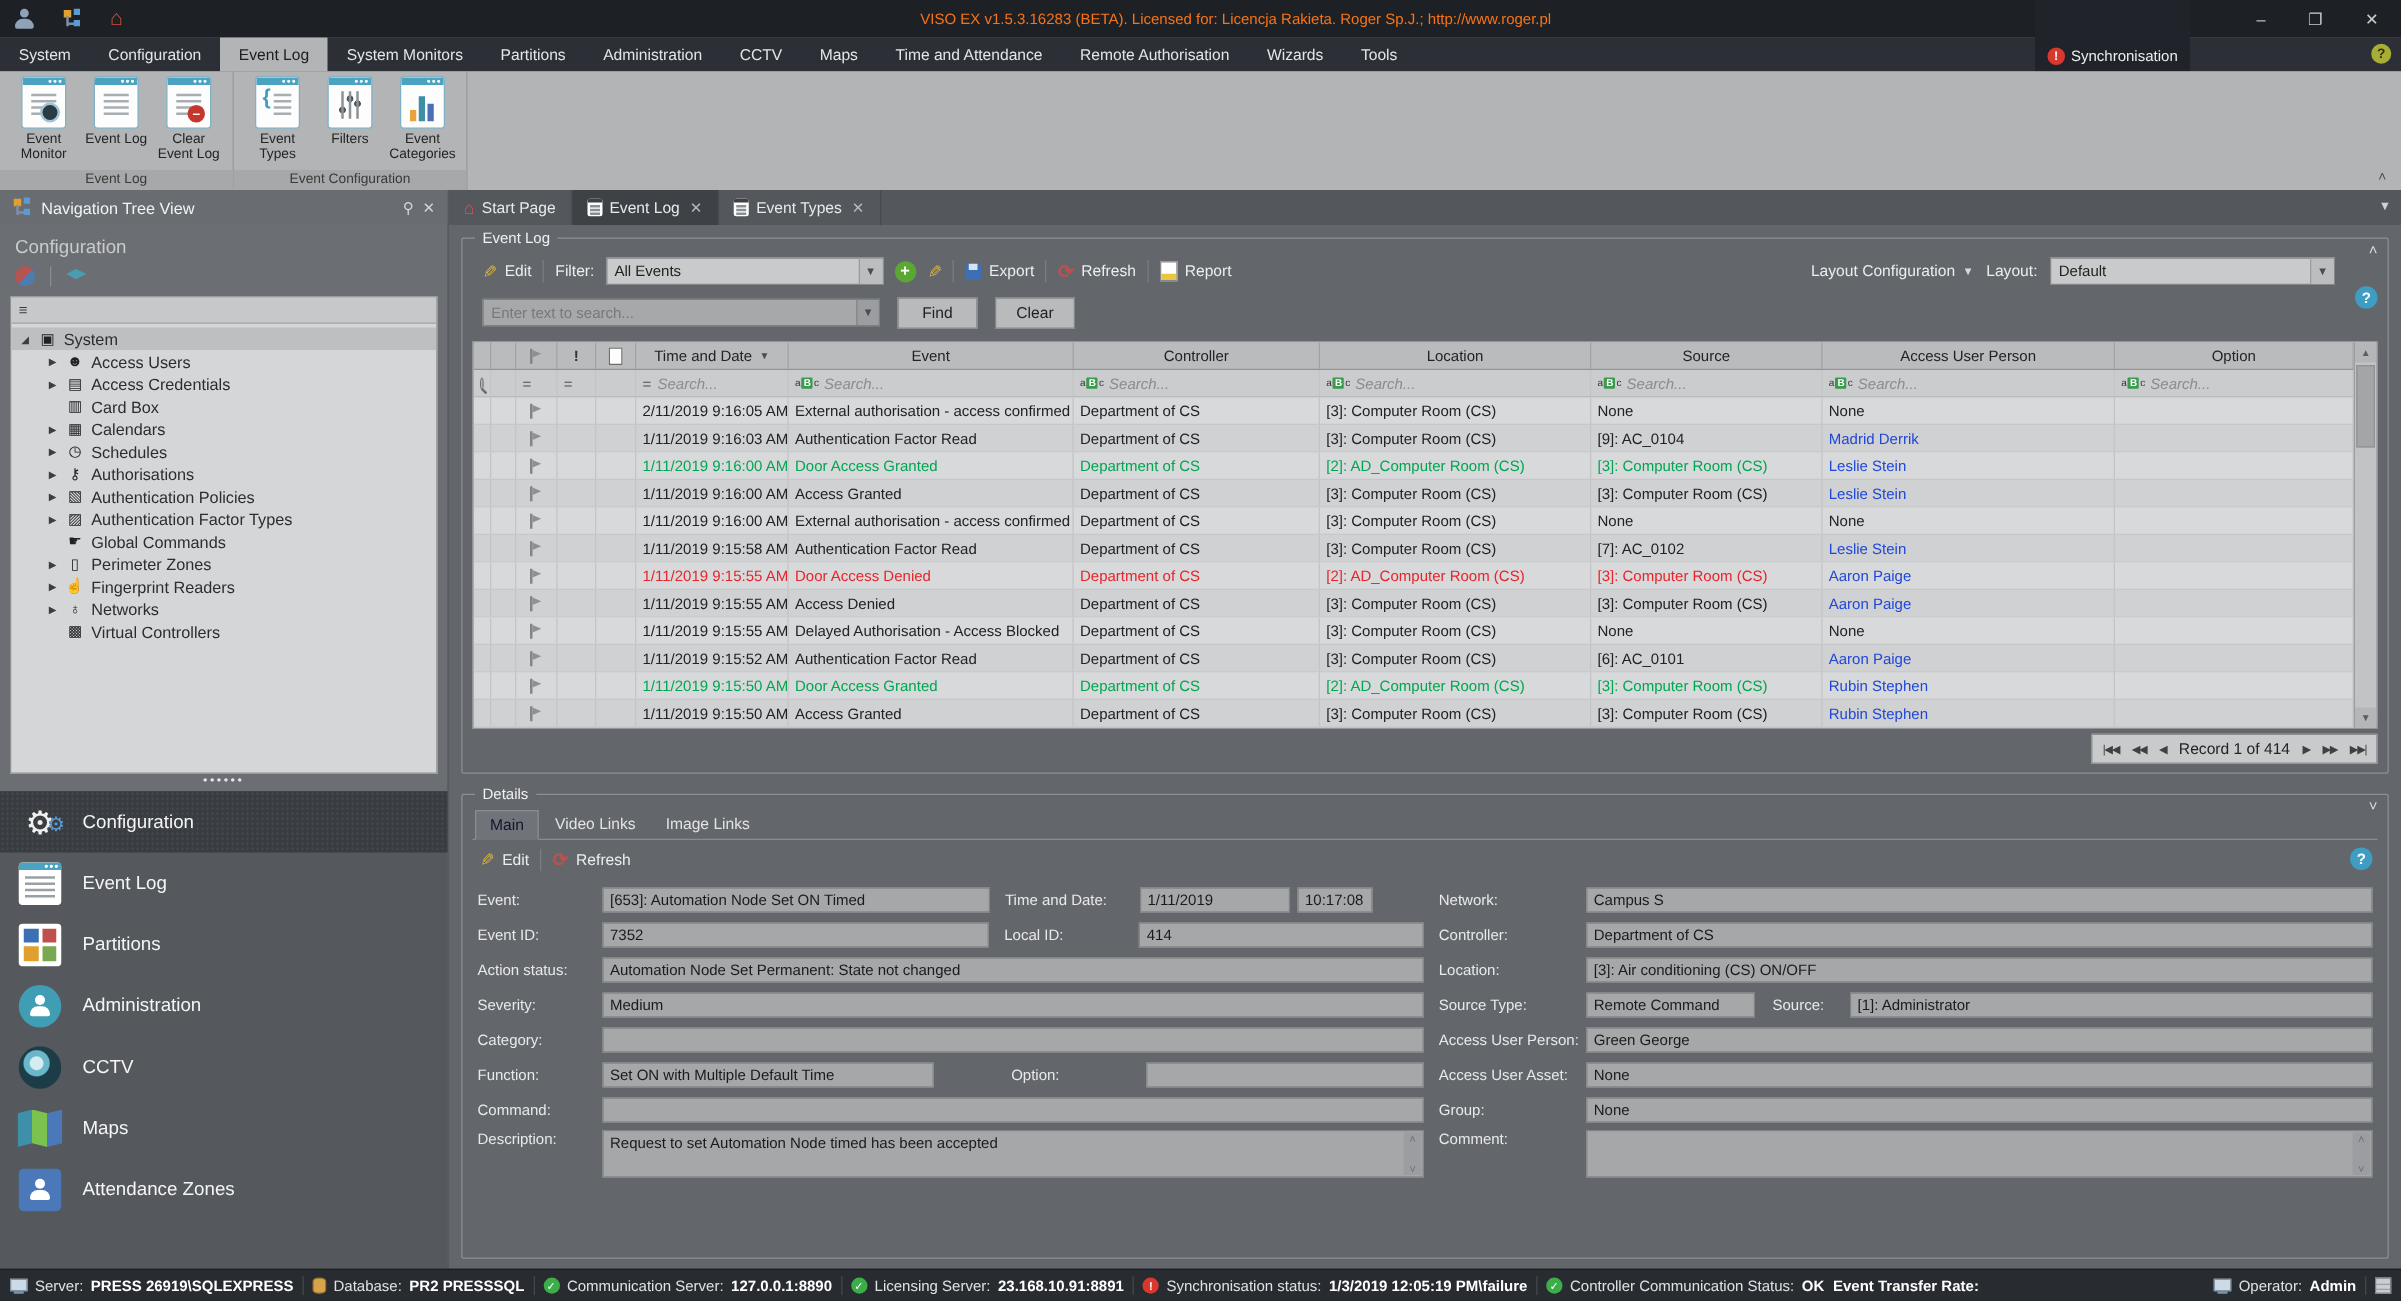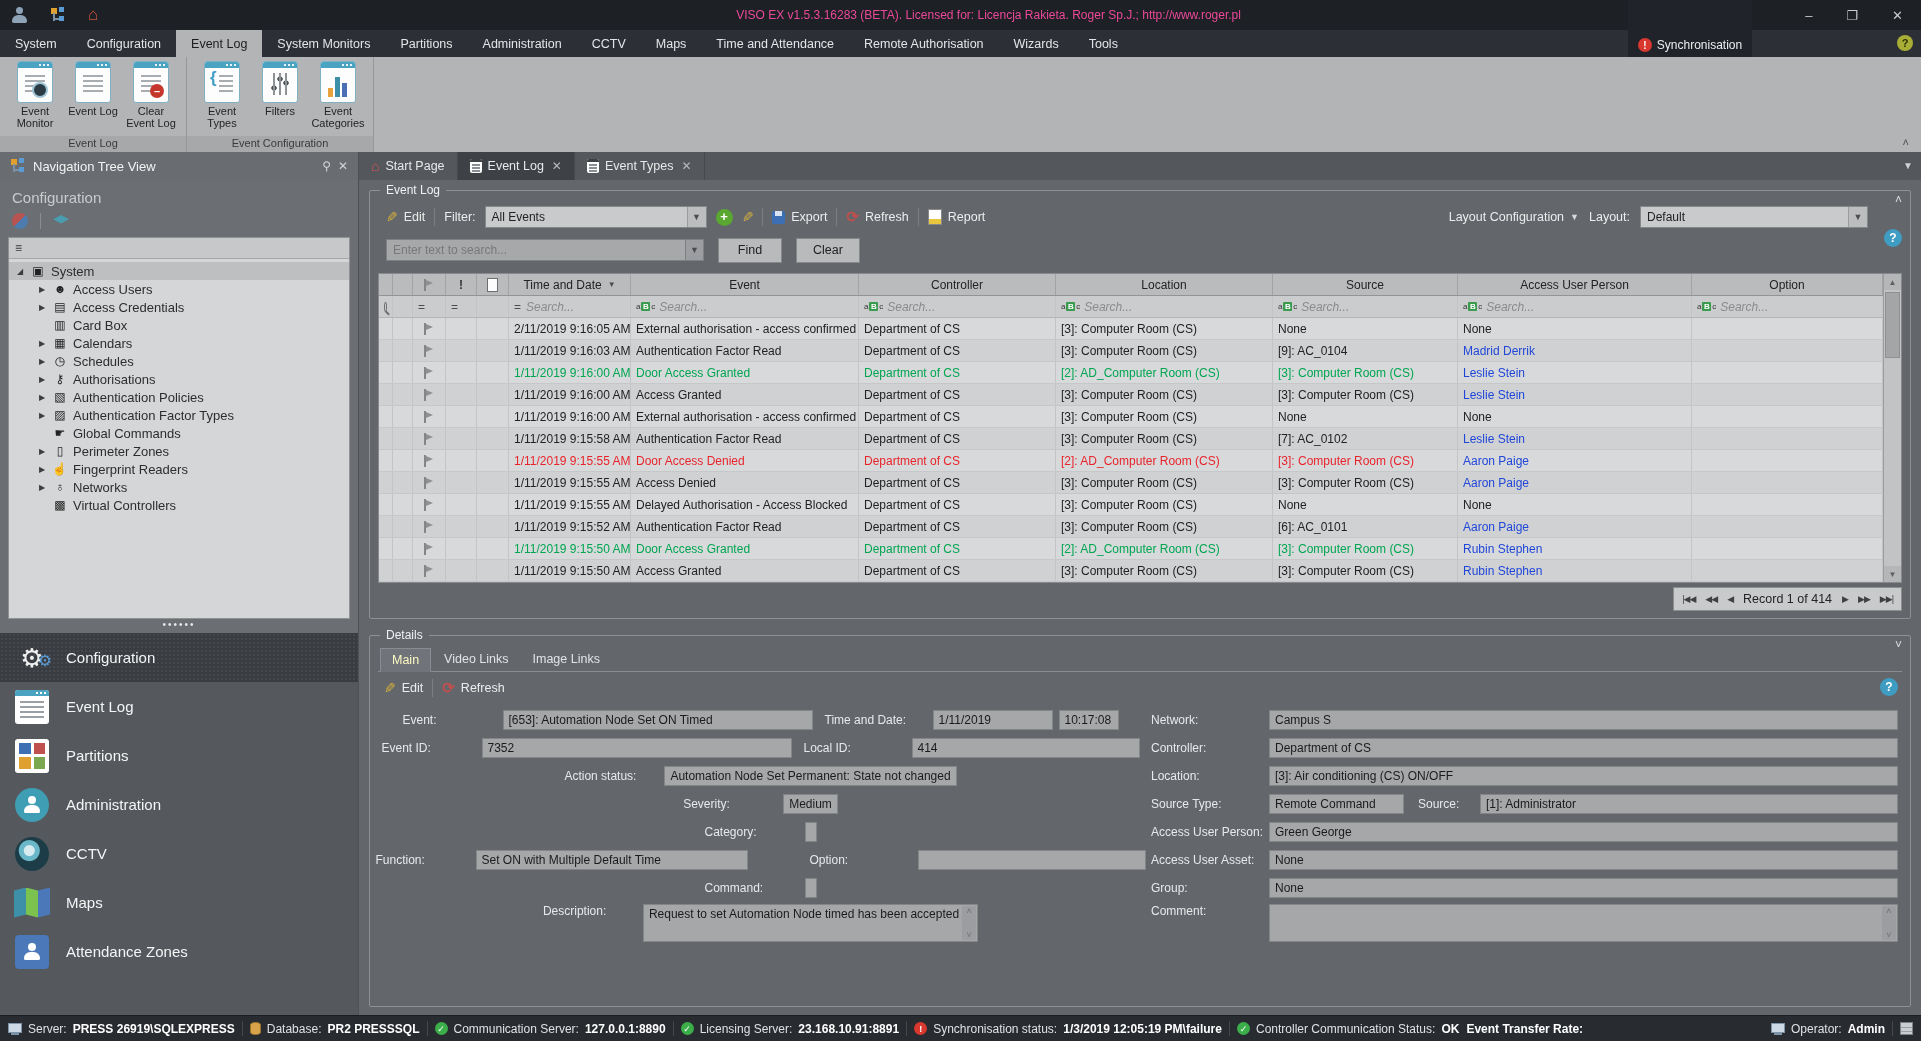--- a/index.html
+++ b/index.html
@@ -12,21 +12,21 @@
   .person:before{content:"";position:absolute;left:4px;top:0;width:7px;height:7px;border-radius:50%;background:#8fa3b8;}
   .person:after{content:"";position:absolute;left:0;bottom:0;width:15px;height:8px;border-radius:7px 7px 2px 2px;background:#8fa3b8;}
   .treeico{position:relative;}
   .treeico i{position:absolute;display:block;}
   .treeico .n1{left:1px;top:1px;width:6px;height:6px;background:#e0a030;}
   .treeico .n2{left:9px;top:0;width:5px;height:5px;background:#5b9bd5;}
   .treeico .n3{left:9px;top:9px;width:5px;height:5px;background:#5b9bd5;}
   .treeico .ln{left:3px;top:6px;width:2px;height:8px;background:#7d8fa5;}
   .treeico .lh{left:4px;top:11px;width:7px;height:2px;background:#7d8fa5;}
   .homeico{color:#d0533f;font-size:17px;line-height:16px;font-weight:bold;}
-  .apptitle{flex:1;text-align:center;font-size:12px;color:#ec4899;}
+  .apptitle{flex:1;text-align:center;font-size:12px;color:#f97316;}
   .winbtns{display:flex;align-items:center;gap:34px;padding-right:18px;color:#c9cbcd;font-size:13px;}
   .winbtns span{cursor:default;}
   
   .menubar{height:27px;background:#2c3036;display:flex;align-items:stretch;color:#e4e5e7;font-size:12.5px;position:relative;flex:0 0 auto;}
   .menu-item{padding:0 15px;display:flex;align-items:center;}
   .menu-item.active{background:#b3b4b6;color:#1d1d1d;}
   .sync-block{position:absolute;right:169px;top:-30px;width:124px;height:57px;background:#20242a;display:flex;align-items:flex-end;justify-content:center;padding-bottom:5px;box-sizing:border-box;color:#eceded;font-size:12px;gap:5px;}
   .redbang{width:14px;height:14px;border-radius:50%;background:#d9382f;color:#fff;font-size:10px;font-weight:bold;display:flex;align-items:center;justify-content:center;}
   .helpolive{position:absolute;right:8px;top:5px;width:16px;height:16px;border-radius:50%;background:#a8ad35;color:#2e3007;font-weight:bold;font-size:11px;display:flex;align-items:center;justify-content:center;}
   
@@ -168,26 +168,26 @@
   .varrow{width:17px;height:16px;background:#b5b6b8;color:#5c5e60;font-size:8px;display:flex;align-items:center;justify-content:center;}
   .vthumb{width:13px;height:64px;background:#a4a5a7;border:1px solid #8e9092;margin-top:2px;}
   .vfill{flex:1;}
   
   .pagebar{display:flex;justify-content:flex-end;margin-top:3px;height:26px;align-items:center;}
   .recbox{display:flex;align-items:center;gap:10px;background:#c9cacc;border:1px solid #8b8d8f;height:22px;padding:0 8px;color:#232323;font-size:12.5px;}
   .pgar{color:#3f4042;font-size:9px;letter-spacing:-1px;}
   
   .dtabs{display:flex;gap:2px;border-bottom:1px solid #8a8d90;margin-top:2px;padding-left:2px;}
   .dtab{padding:4px 11px;color:#e2e3e5;font-size:12.5px;}
-  .dtab.active{background:#70747a;border:1px solid #8a8d90;border-bottom:1px solid #70747a;margin-bottom:-1px;color:#fef9c3;}
+  .dtab.active{background:#70747a;border:1px solid #8a8d90;border-bottom:1px solid #70747a;margin-bottom:-1px;color:#0f172a;}
   .dtoolbar{display:flex;align-items:center;gap:9px;height:32px;color:#eceded;font-size:12.5px;padding-left:6px;position:relative;}
   .dtoolbar .helpblue{position:absolute;right:4px;top:6px;}
   .dform{display:flex;gap:12px;padding:2px 4px 0 4px;}
   .fcol{display:flex;flex-direction:column;}
-  .fcol.left{width:757px;flex:0 0 auto;align-items:center;}
+  .fcol.left{width:757px;flex:0 0 auto;}
   .fcol.right{flex:1;min-width:0;}
   .frow{display:flex;align-items:center;height:28px;}
   .frow.tall{height:42px;align-items:flex-start;padding-top:2px;}
   .flabel{width:100px;flex:0 0 auto;color:#e8e9eb;font-size:12px;}
   .flabel.w{width:118px;}
   .fmid{width:108px;flex:0 0 auto;color:#e8e9eb;font-size:12px;margin-left:12px;}
   .fmid.opt{margin-left:62px;}
   .field{height:20px;background:#a6a7a9;border:1px solid #838587;color:#1a1b1d;font-size:12px;line-height:18px;padding:0 5px;box-sizing:border-box;white-space:nowrap;overflow:hidden;}
   .field.grow{flex:1;min-width:0;}
   .ta{position:relative;height:38px;background:#a6a7a9;border:1px solid #838587;color:#1a1b1d;font-size:12px;padding:2px 18px 0 5px;box-sizing:border-box;flex:1;min-width:0;}

